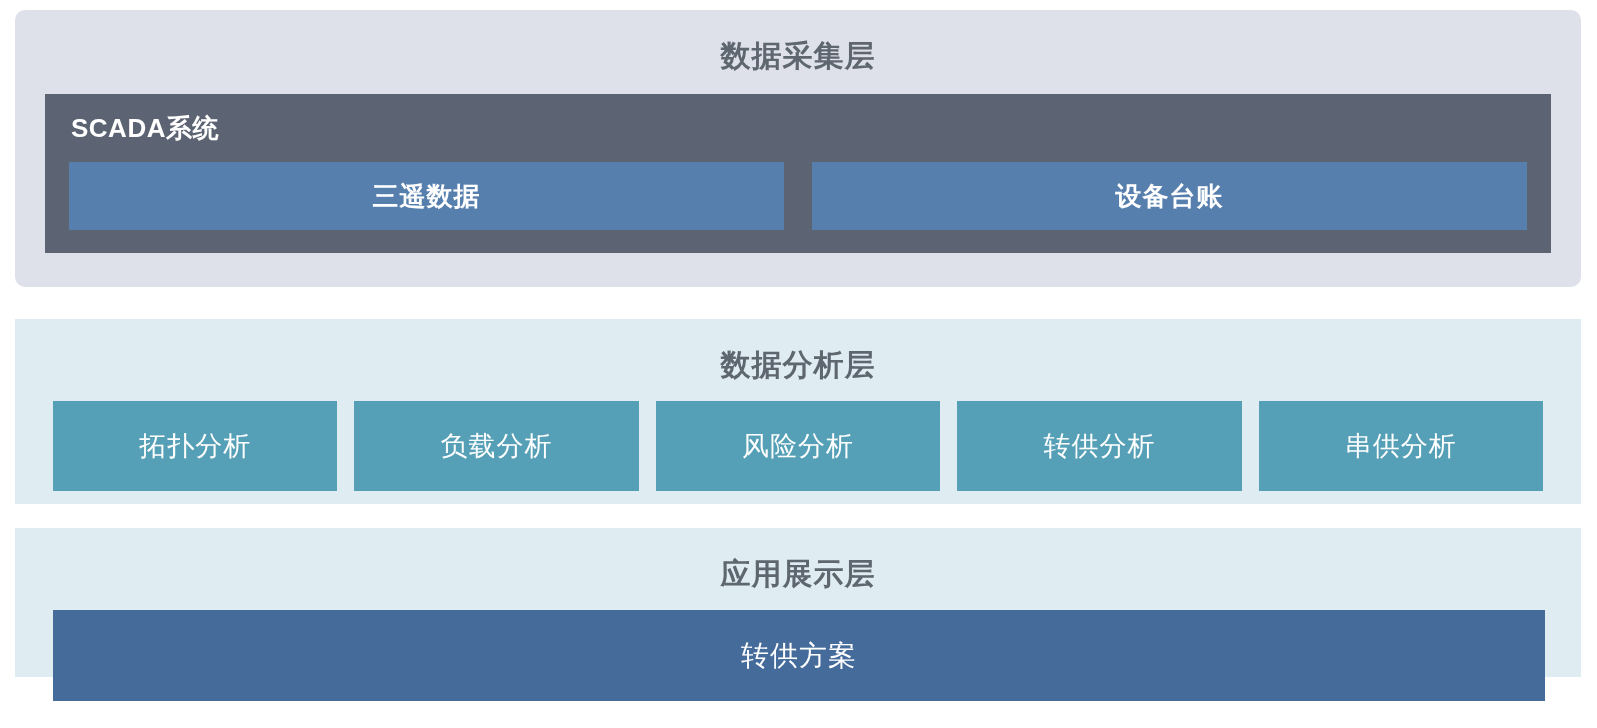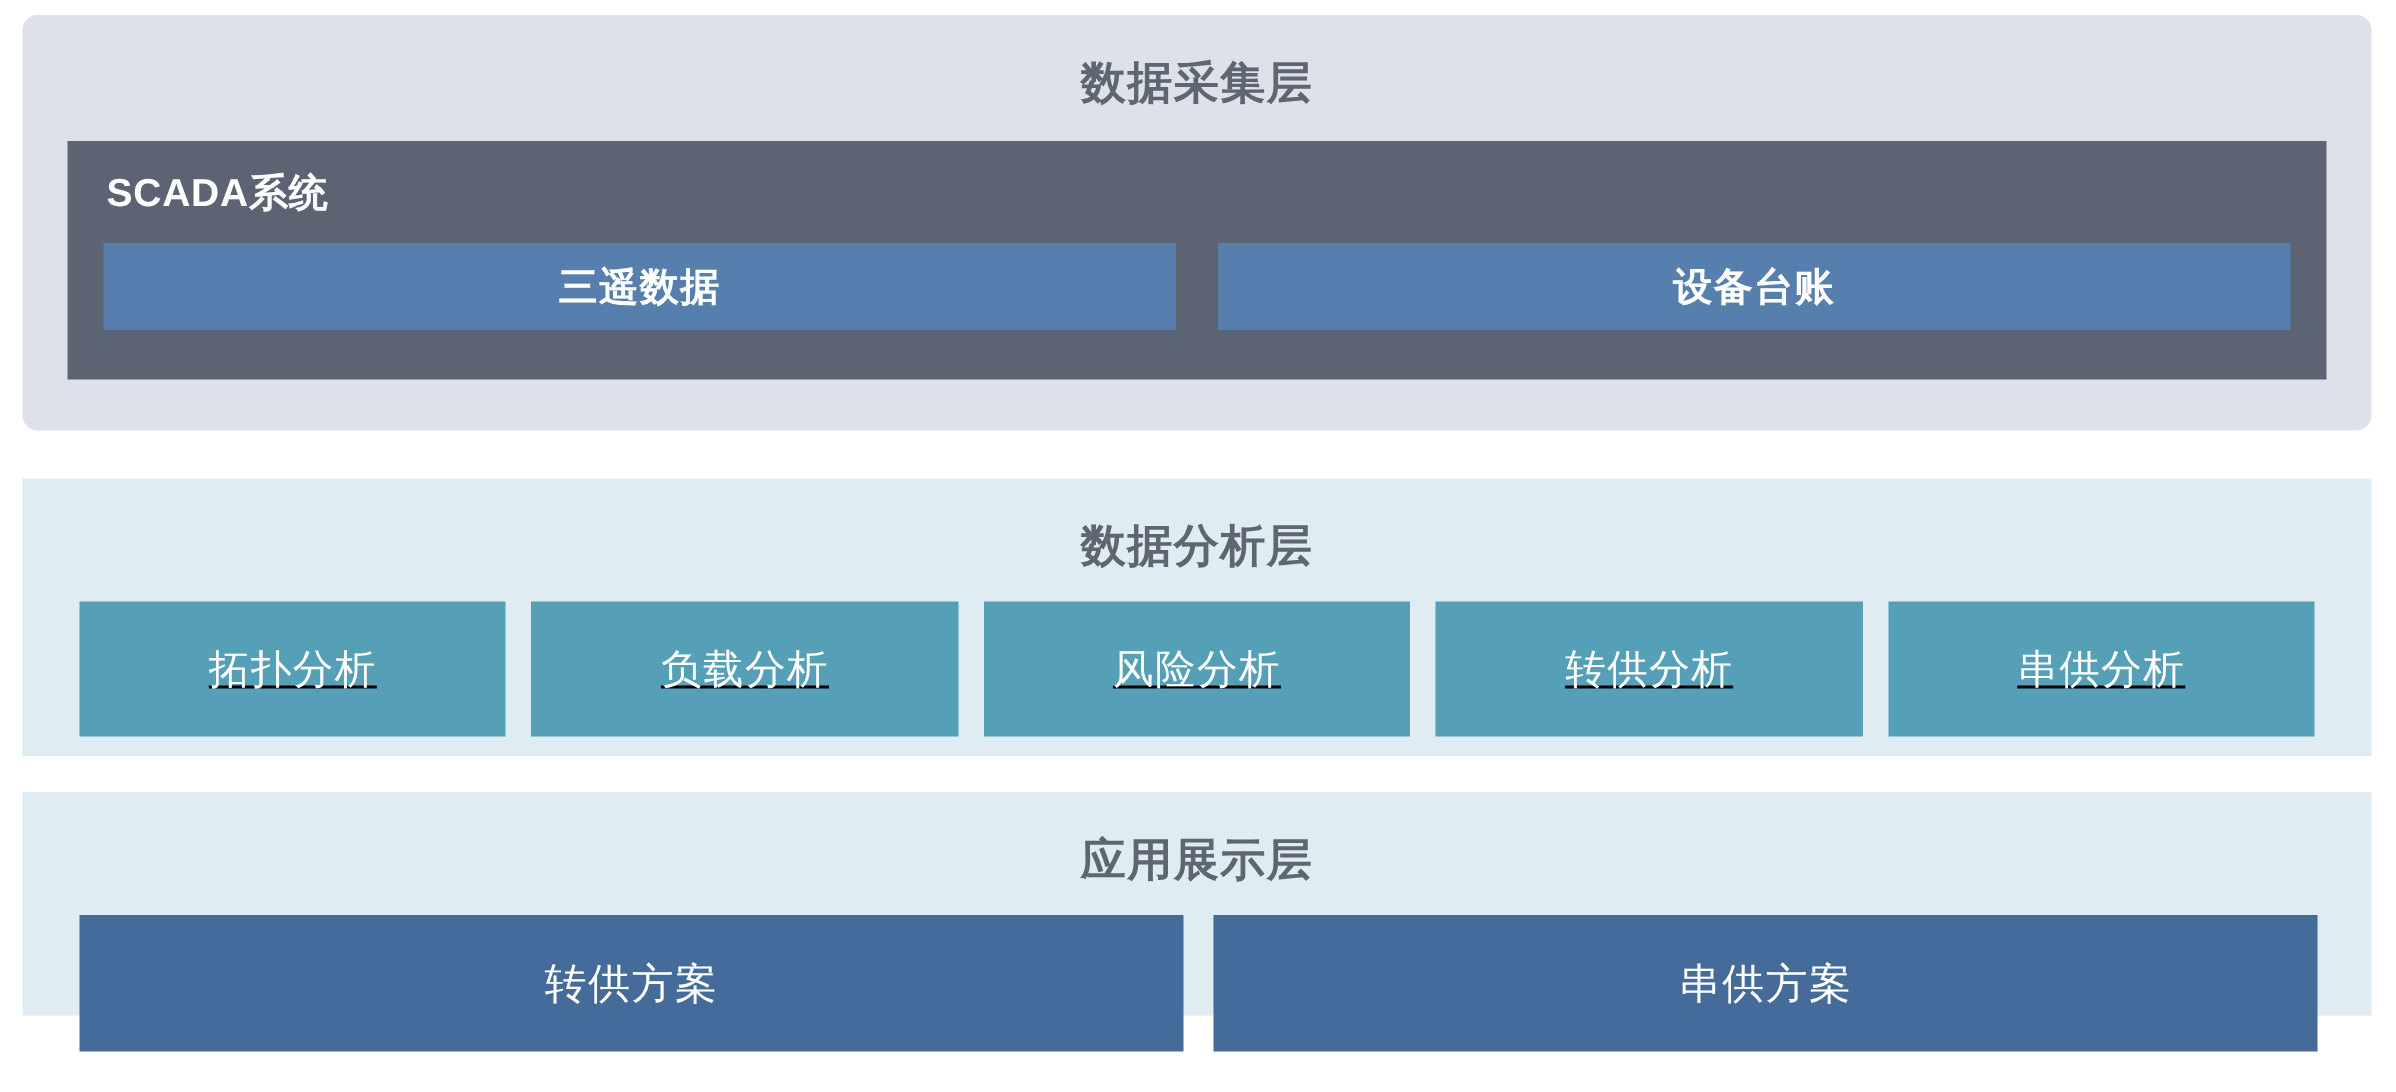--- a/index.html
+++ b/index.html
@@ -58,40 +58,39 @@
     color: var(--button-text, #ffffff);
     padding-left: 2px;
     letter-spacing: 0.5px;
   }
   .row {
     display: flex;
   }
   .scada-row {
     margin-top: 18px;
     gap: 28px;
-    height: 58px;
+    height: 68px;
   }
   .btn {
     flex: 1 1 0;
     display: flex;
     align-items: center;
     justify-content: center;
     color: var(--button-text, #ffffff);
     letter-spacing: 1px;
   }
   .btn-collection {
     background: var(--collection-button-bg, #567fae);
     font-size: 26px;
     font-weight: bold;
   }
   .analysis-row {
     margin: 18px 38px 0 38px;
     gap: 17px;
     height: 90px;
-    text-decoration: underline;
   }
   .btn-analysis {
     background: var(--analysis-button-bg, #55a0b6);
     font-size: 27px;
     font-weight: normal;
   }
   .application-row {
     margin: 18px 36px 0 38px;
     gap: 20px;
     height: 91px;
@@ -126,17 +125,16 @@
       <div class="btn btn-analysis">风险分析</div>
       <div class="btn btn-analysis">转供分析</div>
       <div class="btn btn-analysis">串供分析</div>
     </div>
   </section>
 
   <section class="layer layer-application">
     <h2 class="layer-title">应用展示层</h2>
     <div class="row application-row">
       <div class="btn btn-application">转供方案</div>
-      <div class="btn btn-application">串供方案</div>
     </div>
   </section>
 
 </div>
 
 </body></html>

